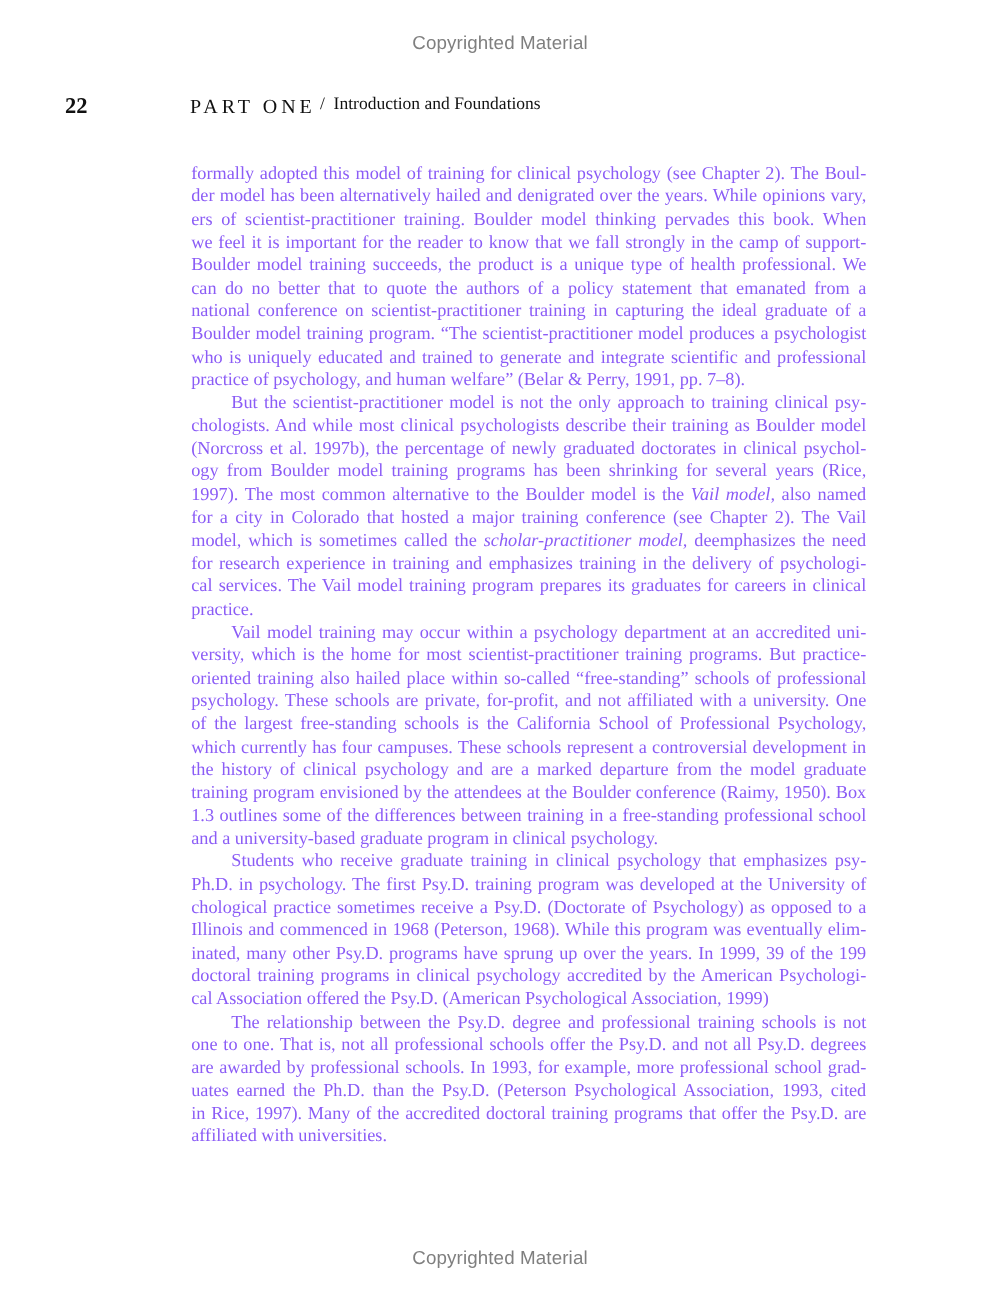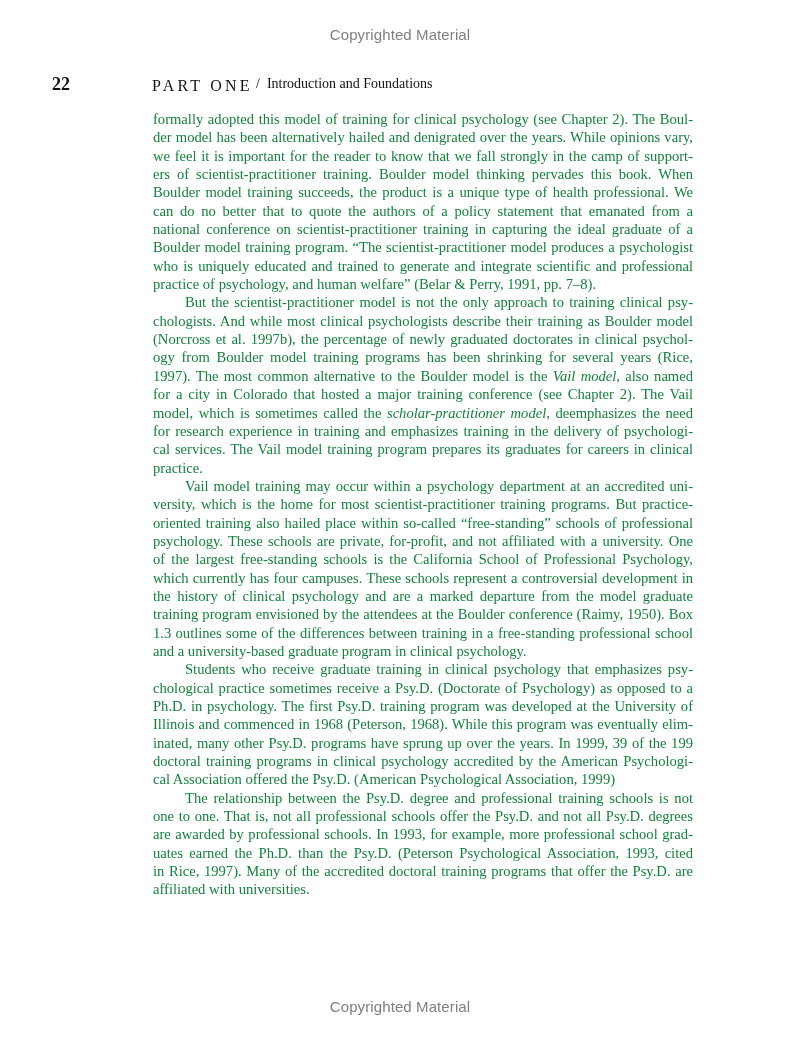--- a/index.html
+++ b/index.html
@@ -51,27 +51,27 @@
     .chapter-title {
       position: absolute;
       left: 204px;
       top: 2px;
       font-size: 14px;
       white-space: nowrap;
     }
 
     .body-text {
       position: absolute;
-      top: 110px;
+      top: 130px;
       left: 153px;
       width: 540px;
       font-family: "Liberation Serif", serif;
       font-size: 14.6px;
       line-height: 18.35px;
-      color: #15803d;
+      color: #8b5cf6;
     }
     .para {
       margin: 0;
     }
     .line {
       display: block;
       text-align: justify;
       text-align-last: justify;
       white-space: nowrap;
       height: 18.35px;
@@ -92,22 +92,22 @@
 <div class="running-head">
   <span class="page-number">22</span>
   <span class="part-label">PART ONE</span>
   <span class="chapter-title"><span>/</span>&nbsp;&nbsp;<span>Introduction and Foundations</span></span>
 </div>
 
 <div class="body-text" id="body-text">
     <div class="para">
       <span class="line">formally adopted this model of training for clinical psychology (see Chapter 2). The Boul-</span>
       <span class="line">der model has been alternatively hailed and denigrated over the years. While opinions vary,</span>
+      <span class="line">ers of scientist-practitioner training. Boulder model thinking pervades this book. When</span>
       <span class="line">we feel it is important for the reader to know that we fall strongly in the camp of support-</span>
-      <span class="line">ers of scientist-practitioner training. Boulder model thinking pervades this book. When</span>
       <span class="line">Boulder model training succeeds, the product is a unique type of health professional. We</span>
       <span class="line">can do no better that to quote the authors of a policy statement that emanated from a</span>
       <span class="line">national conference on scientist-practitioner training in capturing the ideal graduate of a</span>
       <span class="line">Boulder model training program. “The scientist-practitioner model produces a psychologist</span>
       <span class="line">who is uniquely educated and trained to generate and integrate scientific and professional</span>
       <span class="line last">practice of psychology, and human welfare” (Belar &amp; Perry, 1991, pp. 7–8).</span>
     </div>
     <div class="para">
       <span class="line indent">But the scientist-practitioner model is not the only approach to training clinical psy-</span>
       <span class="line">chologists. And while most clinical psychologists describe their training as Boulder model</span>
@@ -127,22 +127,22 @@
       <span class="line">psychology. These schools are private, for-profit, and not affiliated with a university. One</span>
       <span class="line">of the largest free-standing schools is the California School of Professional Psychology,</span>
       <span class="line">which currently has four campuses. These schools represent a controversial development in</span>
       <span class="line">the history of clinical psychology and are a marked departure from the model graduate</span>
       <span class="line">training program envisioned by the attendees at the Boulder conference (Raimy, 1950). Box</span>
       <span class="line">1.3 outlines some of the differences between training in a free-standing professional school</span>
       <span class="line last">and a university-based graduate program in clinical psychology.</span>
     </div>
     <div class="para">
       <span class="line indent">Students who receive graduate training in clinical psychology that emphasizes psy-</span>
+      <span class="line">Ph.D. in psychology. The first Psy.D. training program was developed at the University of</span>
       <span class="line">chological practice sometimes receive a Psy.D. (Doctorate of Psychology) as opposed to a</span>
-      <span class="line">Ph.D. in psychology. The first Psy.D. training program was developed at the University of</span>
       <span class="line">Illinois and commenced in 1968 (Peterson, 1968). While this program was eventually elim-</span>
       <span class="line">inated, many other Psy.D. programs have sprung up over the years. In 1999, 39 of the 199</span>
       <span class="line">doctoral training programs in clinical psychology accredited by the American Psychologi-</span>
       <span class="line last">cal Association offered the Psy.D. (American Psychological Association, 1999)</span>
     </div>
     <div class="para">
       <span class="line indent">The relationship between the Psy.D. degree and professional training schools is not</span>
       <span class="line">one to one. That is, not all professional schools offer the Psy.D. and not all Psy.D. degrees</span>
       <span class="line">are awarded by professional schools. In 1993, for example, more professional school grad-</span>
       <span class="line">uates earned the Ph.D. than the Psy.D. (Peterson Psychological Association, 1993, cited</span>

